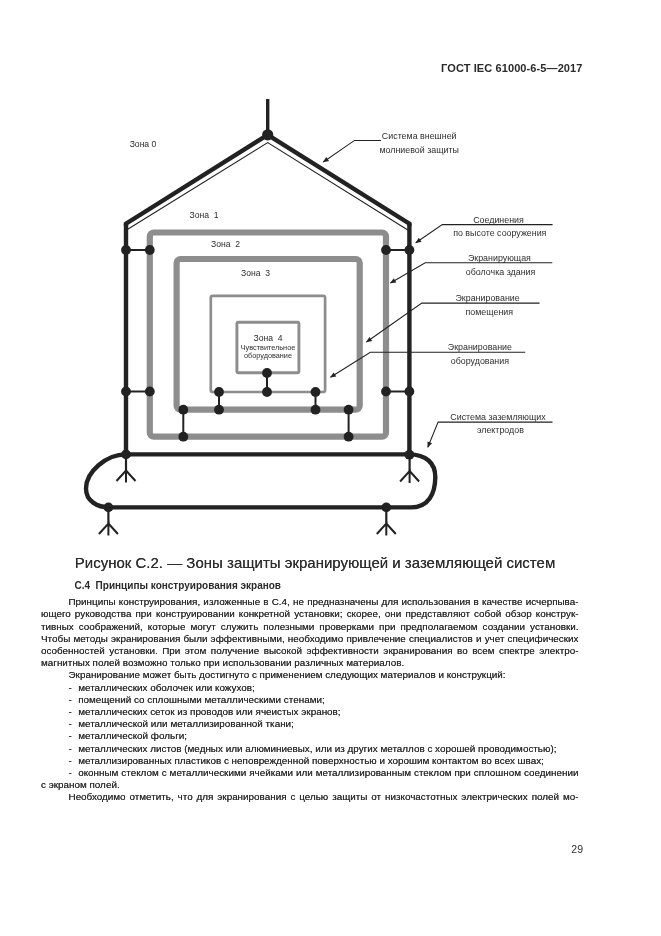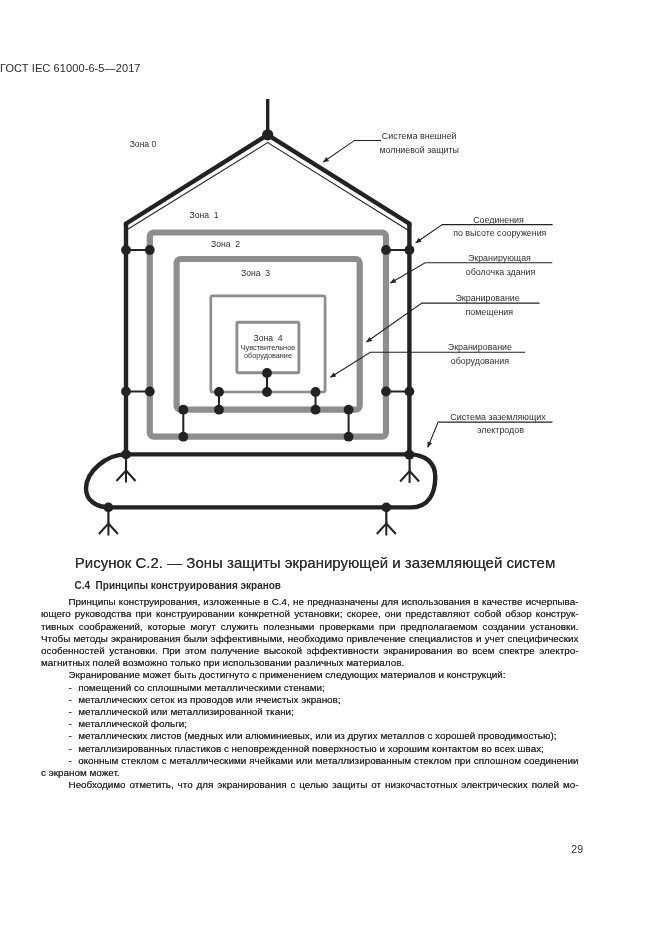--- a/index.html
+++ b/index.html
@@ -1,17 +1,17 @@
 <!DOCTYPE html>
 <html><head>
 <meta charset="utf-8">
 <style>
   html,body{margin:0;padding:0;background:#fff;}
   body{width:661px;height:936px;position:relative;font-family:"Liberation Sans",sans-serif;overflow:hidden;}
-  .hdr{position:absolute;top:62.4px;left:0;width:582.5px;text-align:left;font-size:11px;font-weight:normal;color:#2a2a2a;letter-spacing:0.1px;}
+  .hdr{position:absolute;top:62.4px;left:0;width:582.5px;text-align:right;font-size:11px;font-weight:bold;color:#2a2a2a;letter-spacing:0.1px;}
   #diag{position:absolute;left:0;top:0;}
   .cap{position:absolute;top:553.6px;left:47px;width:536px;text-align:center;font-size:15px;color:#2e2e2e;text-shadow:0 0 0.35px #3a3a3a;}
   .body{position:absolute;top:596.3px;left:41px;width:537.5px;font-size:9.9px;line-height:12.2px;color:#2e2e2e;text-shadow:0 0 0.35px #3a3a3a;}
   .body div{height:12.2px;white-space:nowrap;}
   .j{text-align:justify;text-align-last:justify;white-space:normal !important;}
   .i{text-indent:27.5px;}
   .d{display:inline-block;width:9.7px;text-indent:0;}
   .d2{display:inline-block;width:9.7px;text-indent:0;}
   .hd{position:absolute;top:580px;left:47px;width:536px;font-size:10px;font-weight:bold;color:#2a2a2a;text-indent:27.5px;line-height:12px;}
   .pnum{position:absolute;top:843.3px;left:0;width:583px;text-align:right;font-size:10.5px;color:#2e2e2e;}
@@ -136,24 +136,25 @@
 <div class="hd">С.4&nbsp; Принципы конструирования экранов</div>
 
 <div class="body">
   <div class="j i">Принципы конструирования, изложенные в С.4, не предназначены для использования в качестве исчерпыва-</div>
   <div class="j">ющего руководства при конструировании конкретной установки; скорее, они представляют собой обзор конструк-</div>
   <div class="j">тивных соображений, которые могут служить полезными проверками при предполагаемом создании установки.</div>
   <div class="j">Чтобы методы экранирования были эффективными, необходимо привлечение специалистов и учет специфических</div>
   <div class="j">особенностей установки. При этом получение высокой эффективности экранирования во всем спектре электро-</div>
   <div>магнитных полей возможно только при использовании различных материалов.</div>
   <div class="i">Экранирование может быть достигнуто с применением следующих материалов и конструкций:</div>
+  <div class="i"><span class="d">-</span>металлических оболочек или кожухов;</div>
   <div class="i"><span class="d">-</span>помещений со сплошными металлическими стенами;</div>
   <div class="i"><span class="d">-</span>металлических сеток из проводов или ячеистых экранов;</div>
   <div class="i"><span class="d">-</span>металлической или металлизированной ткани;</div>
   <div class="i"><span class="d">-</span>металлической фольги;</div>
   <div class="i"><span class="d">-</span>металлических листов (медных или алюминиевых, или из других металлов с хорошей проводимостью);</div>
   <div class="i"><span class="d">-</span>металлизированных пластиков с неповрежденной поверхностью и хорошим контактом во всех швах;</div>
   <div class="j i"><span class="d2">-</span>оконным стеклом с металлическими ячейками или металлизированным стеклом при сплошном соединении</div>
-  <div>с экраном может.</div>
+  <div>с экраном полей.</div>
   <div class="j i">Необходимо отметить, что для экранирования с целью защиты от низкочастотных электрических полей мо-</div>
 </div>
 
 <div class="pnum">29</div>
 
 </body></html>

